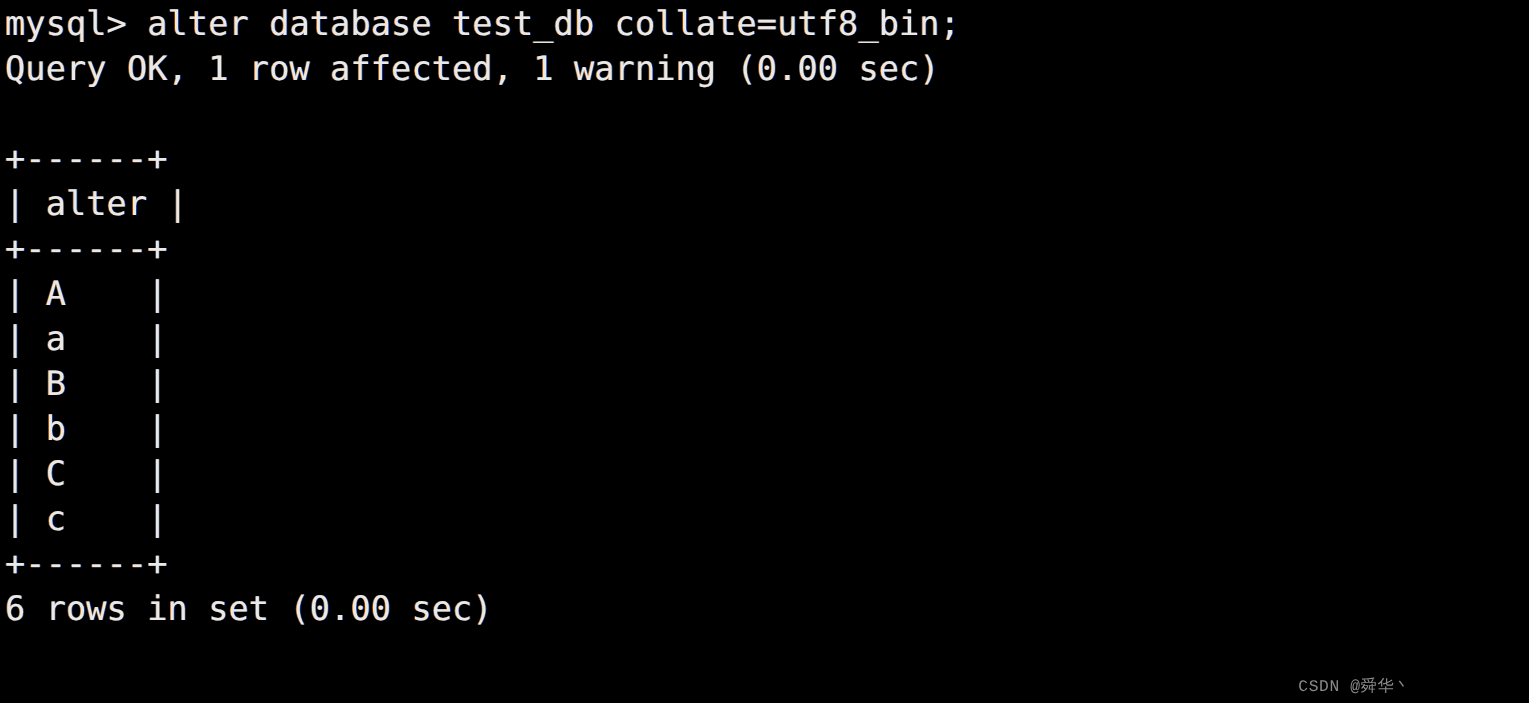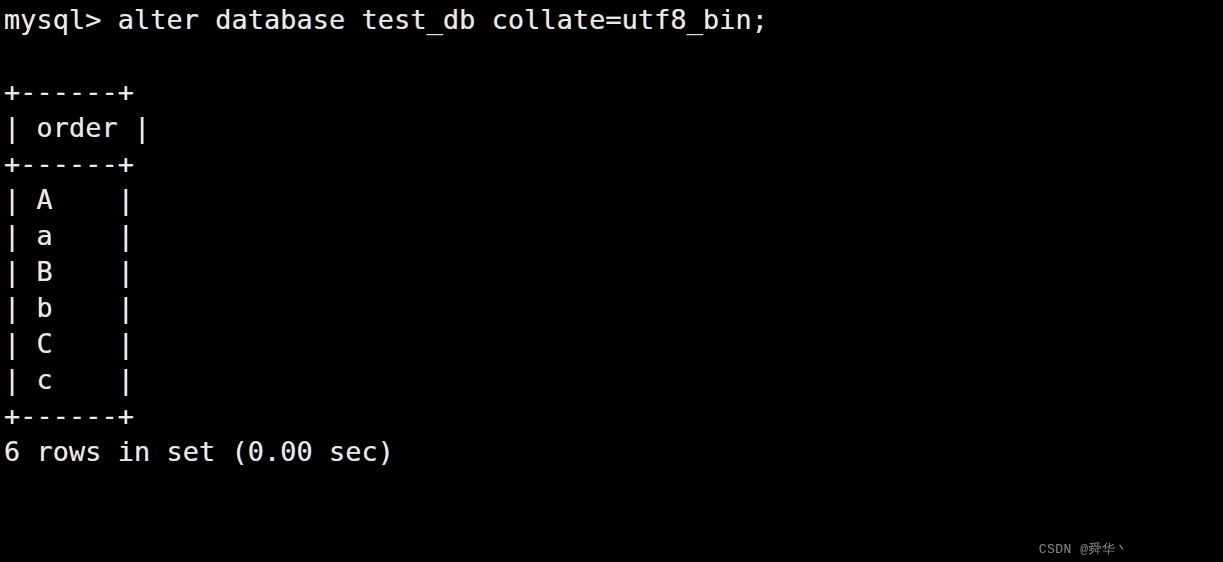--- a/index.html
+++ b/index.html
@@ -57,23 +57,24 @@
     white-space: pre;
   }
 </style>
 </head>
 <body>
 
 <div id="terminal">
   <div class="screen">
 
     <span class="line">mysql&gt; alter database test_db collate=utf8_bin;</span>
+    <span class="line">Query OK, 1 row affected, 1 warning (0.00 sec)</span>
     <span class="line blank"> </span>
     <span class="line">+------+</span>
-    <span class="line">| order |</span>
+    <span class="line">| alter |</span>
     <span class="line">+------+</span>
     <span class="line">| A    |</span>
     <span class="line">| a    |</span>
     <span class="line">| B    |</span>
     <span class="line">| b    |</span>
     <span class="line">| C    |</span>
     <span class="line">| c    |</span>
     <span class="line">+------+</span>
     <span class="line">6 rows in set (0.00 sec)</span>
 

